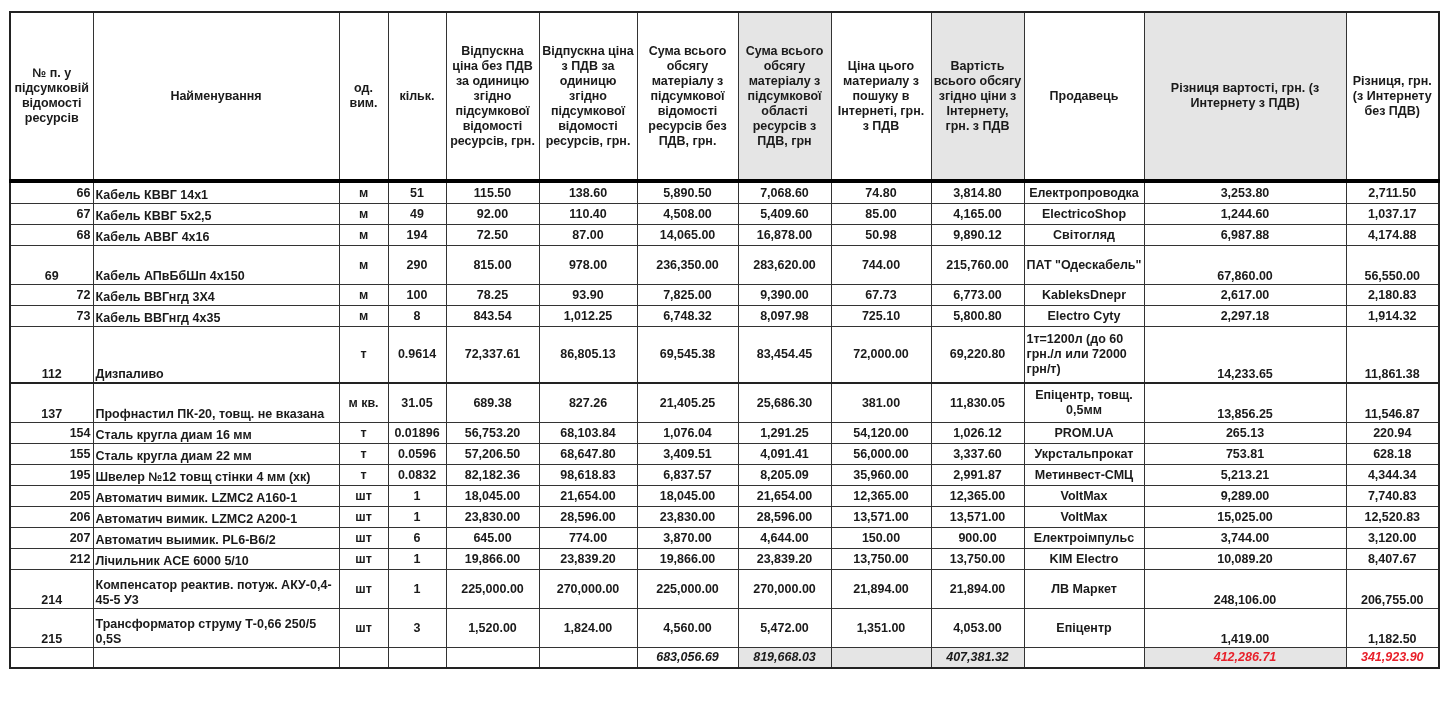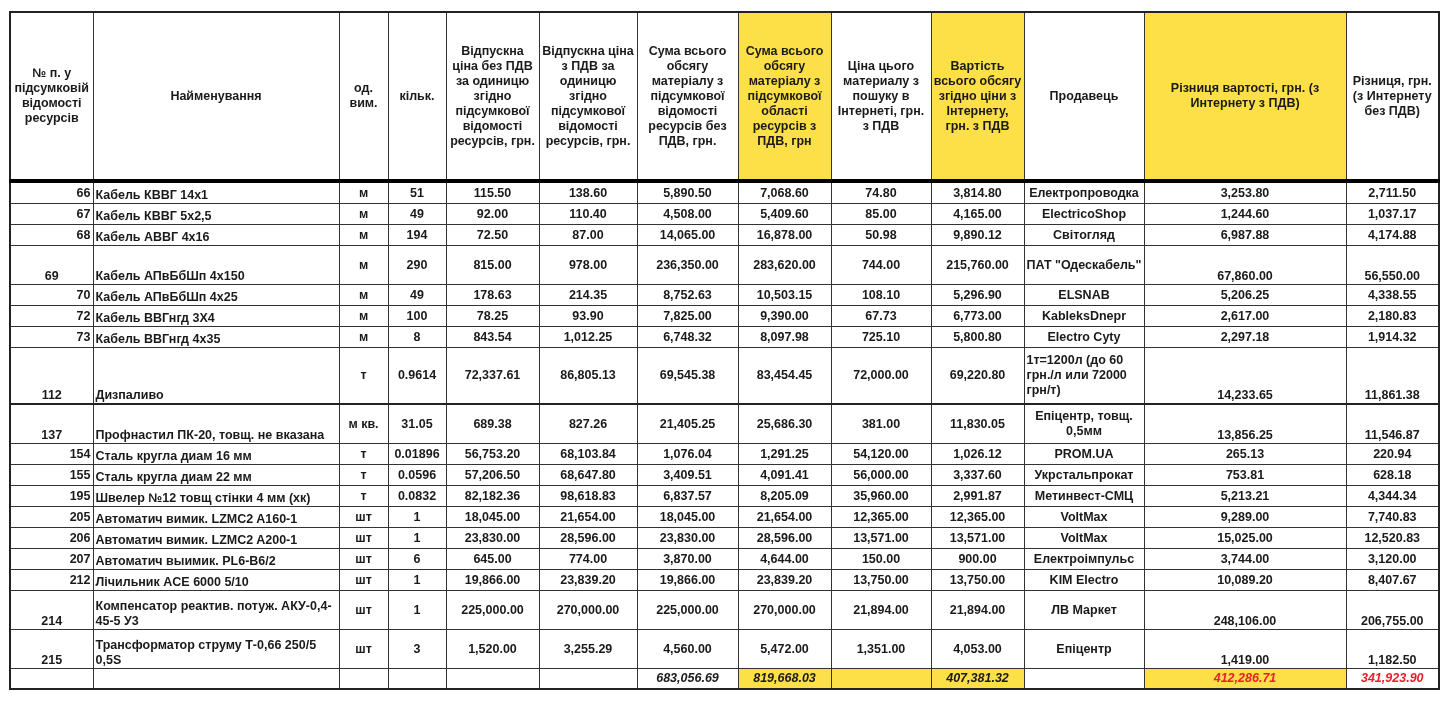--- a/index.html
+++ b/index.html
@@ -4,21 +4,21 @@
 <style>
   html, body { margin: 0; padding: 0; background: #ffffff; }
   body { width: 1450px; height: 722px; position: relative; overflow: hidden;
          font-family: "Liberation Sans", sans-serif; color: #1a1a1a; }
   table.sheet { position: absolute; left: 9px; top: 11px; border-collapse: collapse;
                 table-layout: fixed; border: 2px solid #222; }
   table.sheet td, table.sheet th { border: 1px solid #333; padding: 0 2px;
                 font-weight: bold; font-size: 12.5px; line-height: 15px; overflow: hidden; }
   table.sheet th { height: 166px; text-align: center; vertical-align: middle; font-size: 12.5px;
                    border-bottom: 4px solid #000000; }
-  th.hl, td.hl { background: #fde047; }
+  th.hl, td.hl { background: #e5e5e5; }
   td.num { text-align: center; vertical-align: middle; }
   td.c { text-align: right; vertical-align: middle; }
   td.idx { text-align: center; vertical-align: bottom; }
   td.name { text-align: left; vertical-align: bottom; }
   td.seller { text-align: center; vertical-align: middle; }
   td.seller.left { text-align: left; }
   td.bottom { vertical-align: bottom; }
   tr.h1 td { height: 20px; }
   tr.h2 td { height: 38px; }
   tr.h3 td { height: 55px; }
@@ -117,35 +117,20 @@
         <td class="num">978.00</td>
         <td class="num">236,350.00</td>
         <td class="num">283,620.00</td>
         <td class="num">744.00</td>
         <td class="num">215,760.00</td>
         <td class="seller">ПАТ "Одескабель"</td>
         <td class="num bottom">67,860.00</td>
         <td class="num bottom">56,550.00</td>
       </tr>
       <tr class="h1">
-        <td class="c">70</td>
-        <td class="name">Кабель АПвБбШп 4х25</td>
-        <td class="num">м</td>
-        <td class="num">49</td>
-        <td class="num">178.63</td>
-        <td class="num">214.35</td>
-        <td class="num">8,752.63</td>
-        <td class="num">10,503.15</td>
-        <td class="num">108.10</td>
-        <td class="num">5,296.90</td>
-        <td class="seller">ELSNAB</td>
-        <td class="num">5,206.25</td>
-        <td class="num">4,338.55</td>
-      </tr>
-      <tr class="h1">
         <td class="c">72</td>
         <td class="name">Кабель ВВГнгд 3Х4</td>
         <td class="num">м</td>
         <td class="num">100</td>
         <td class="num">78.25</td>
         <td class="num">93.90</td>
         <td class="num">7,825.00</td>
         <td class="num">9,390.00</td>
         <td class="num">67.73</td>
         <td class="num">6,773.00</td>
@@ -317,21 +302,21 @@
         <td class="seller">ЛВ Маркет</td>
         <td class="num bottom">248,106.00</td>
         <td class="num bottom">206,755.00</td>
       </tr>
       <tr class="h2">
         <td class="idx">215</td>
         <td class="name">Трансформатор струму Т-0,66 250/5 0,5S</td>
         <td class="num">шт</td>
         <td class="num">3</td>
         <td class="num">1,520.00</td>
-        <td class="num">3,255.29</td>
+        <td class="num">1,824.00</td>
         <td class="num">4,560.00</td>
         <td class="num">5,472.00</td>
         <td class="num">1,351.00</td>
         <td class="num">4,053.00</td>
         <td class="seller">Епіцентр</td>
         <td class="num bottom">1,419.00</td>
         <td class="num bottom">1,182.50</td>
       </tr>
     </tbody>
   <tfoot>

